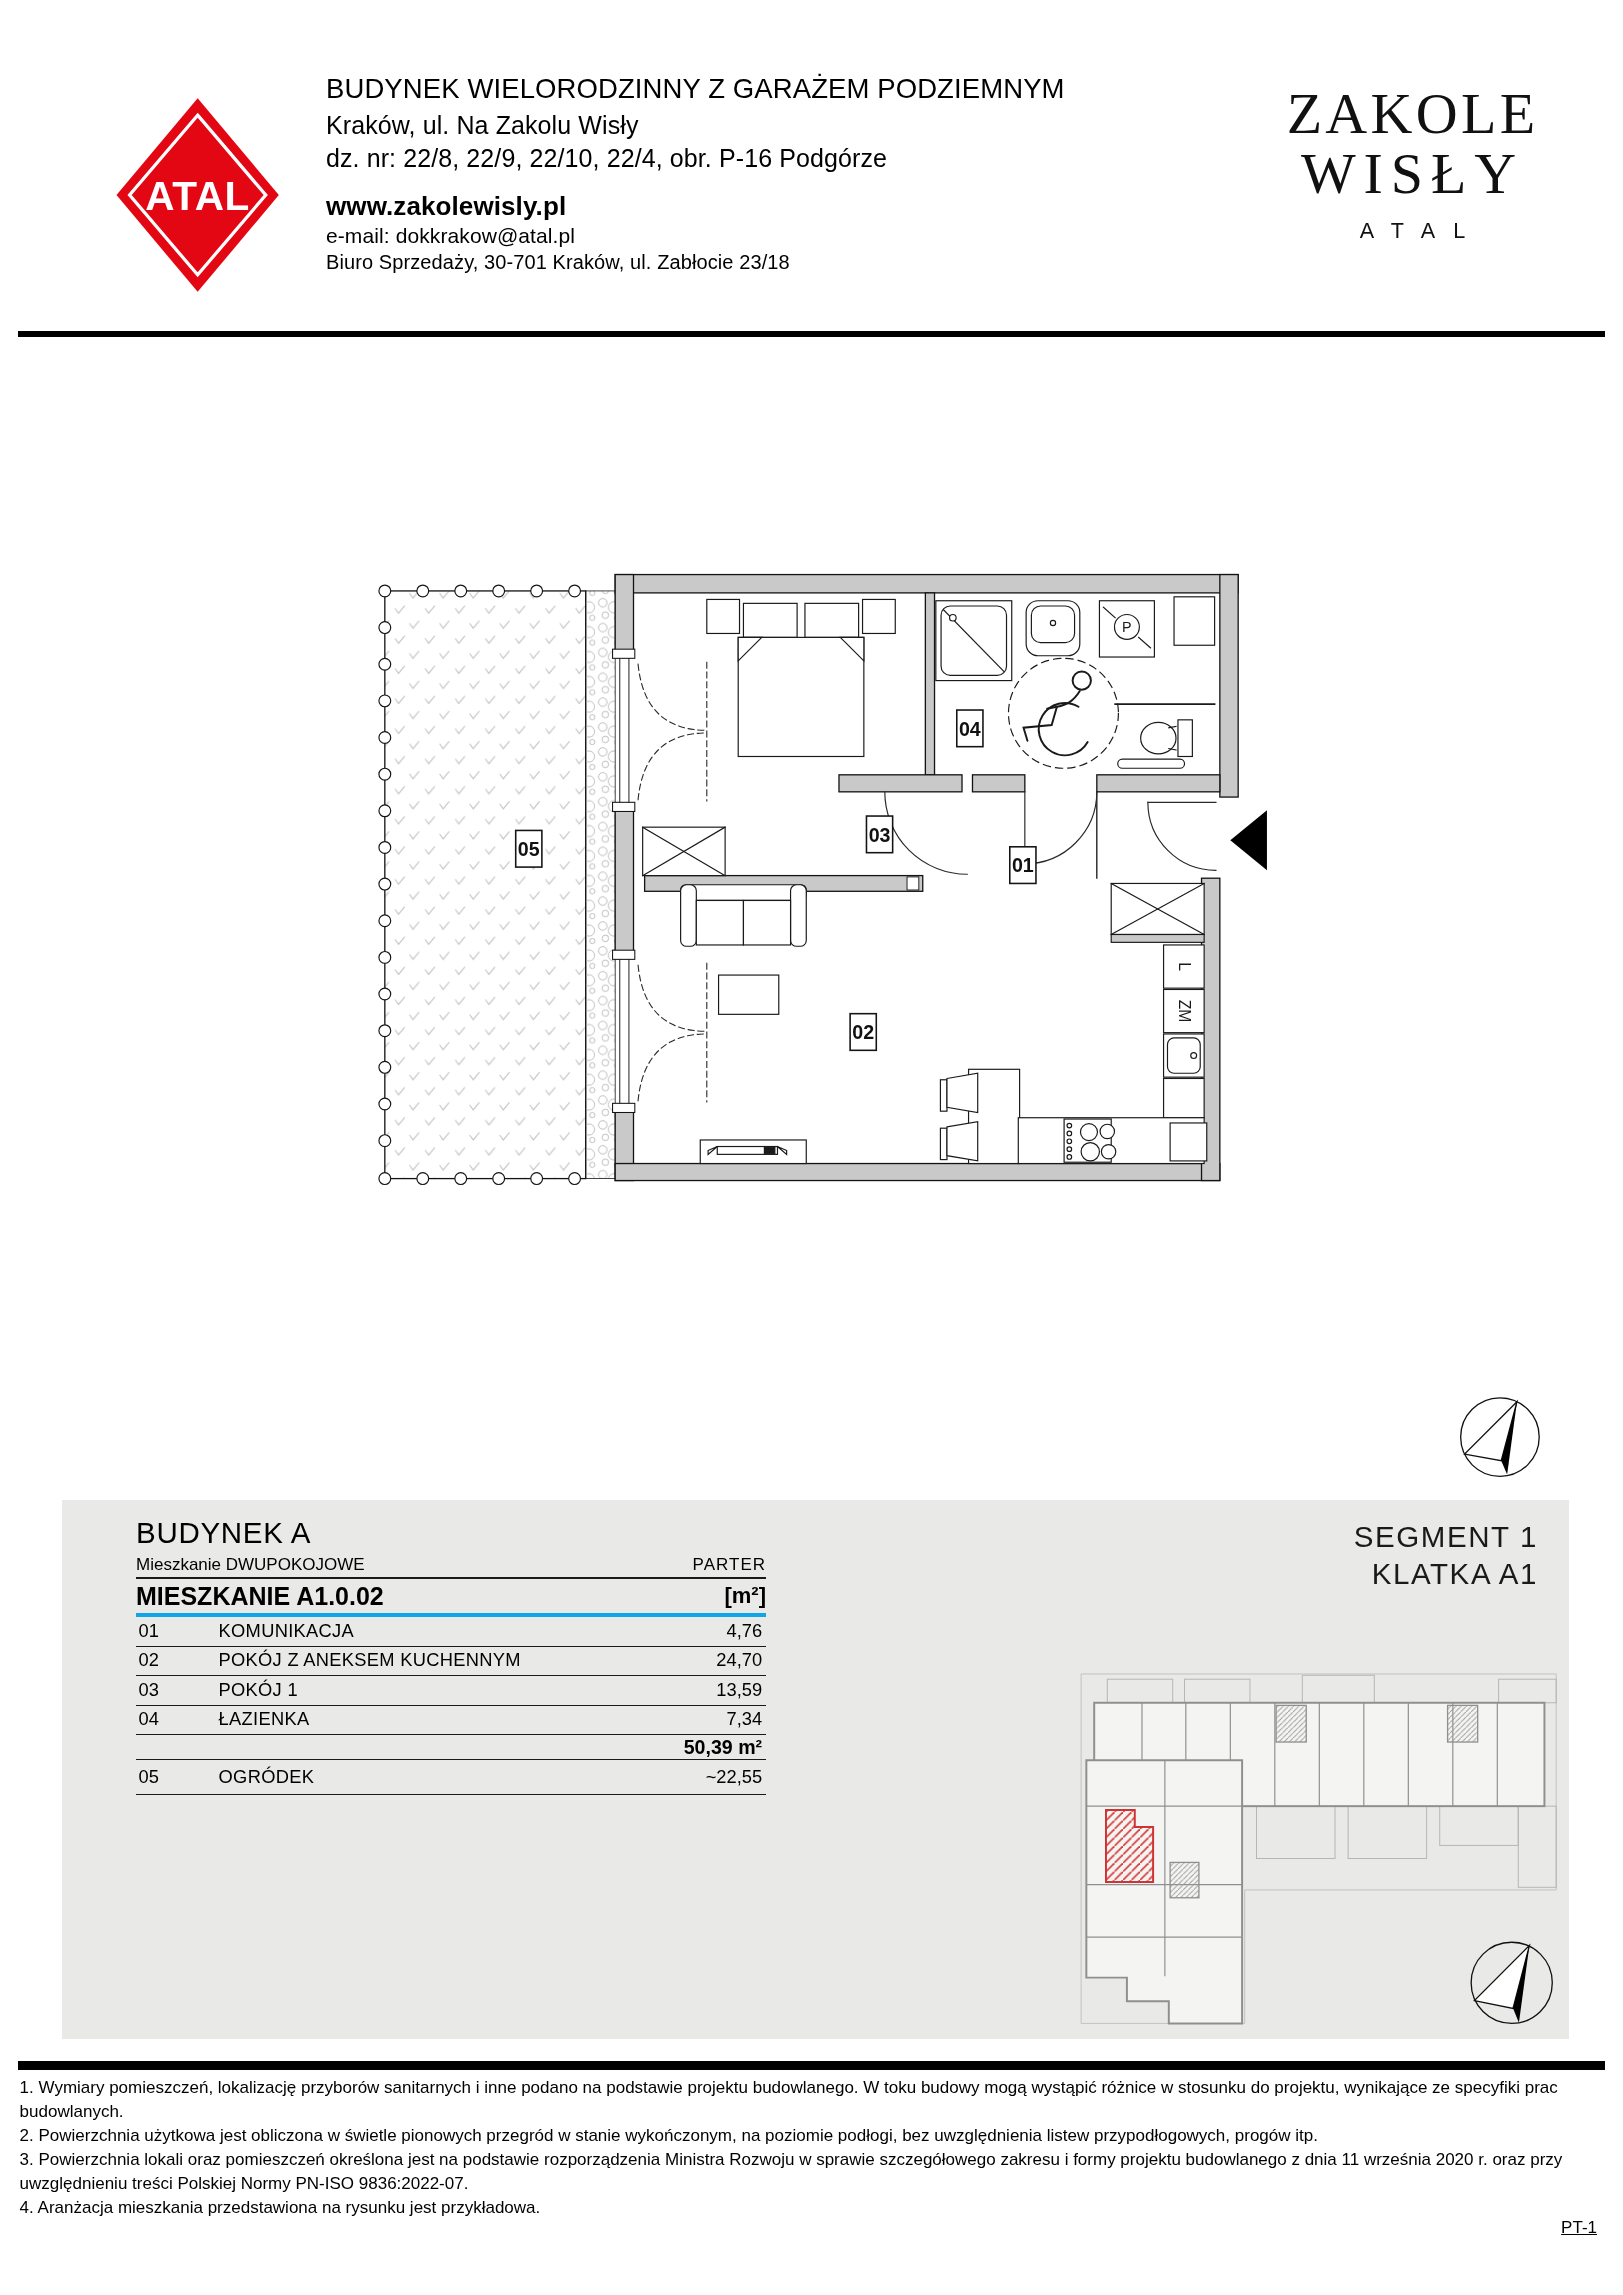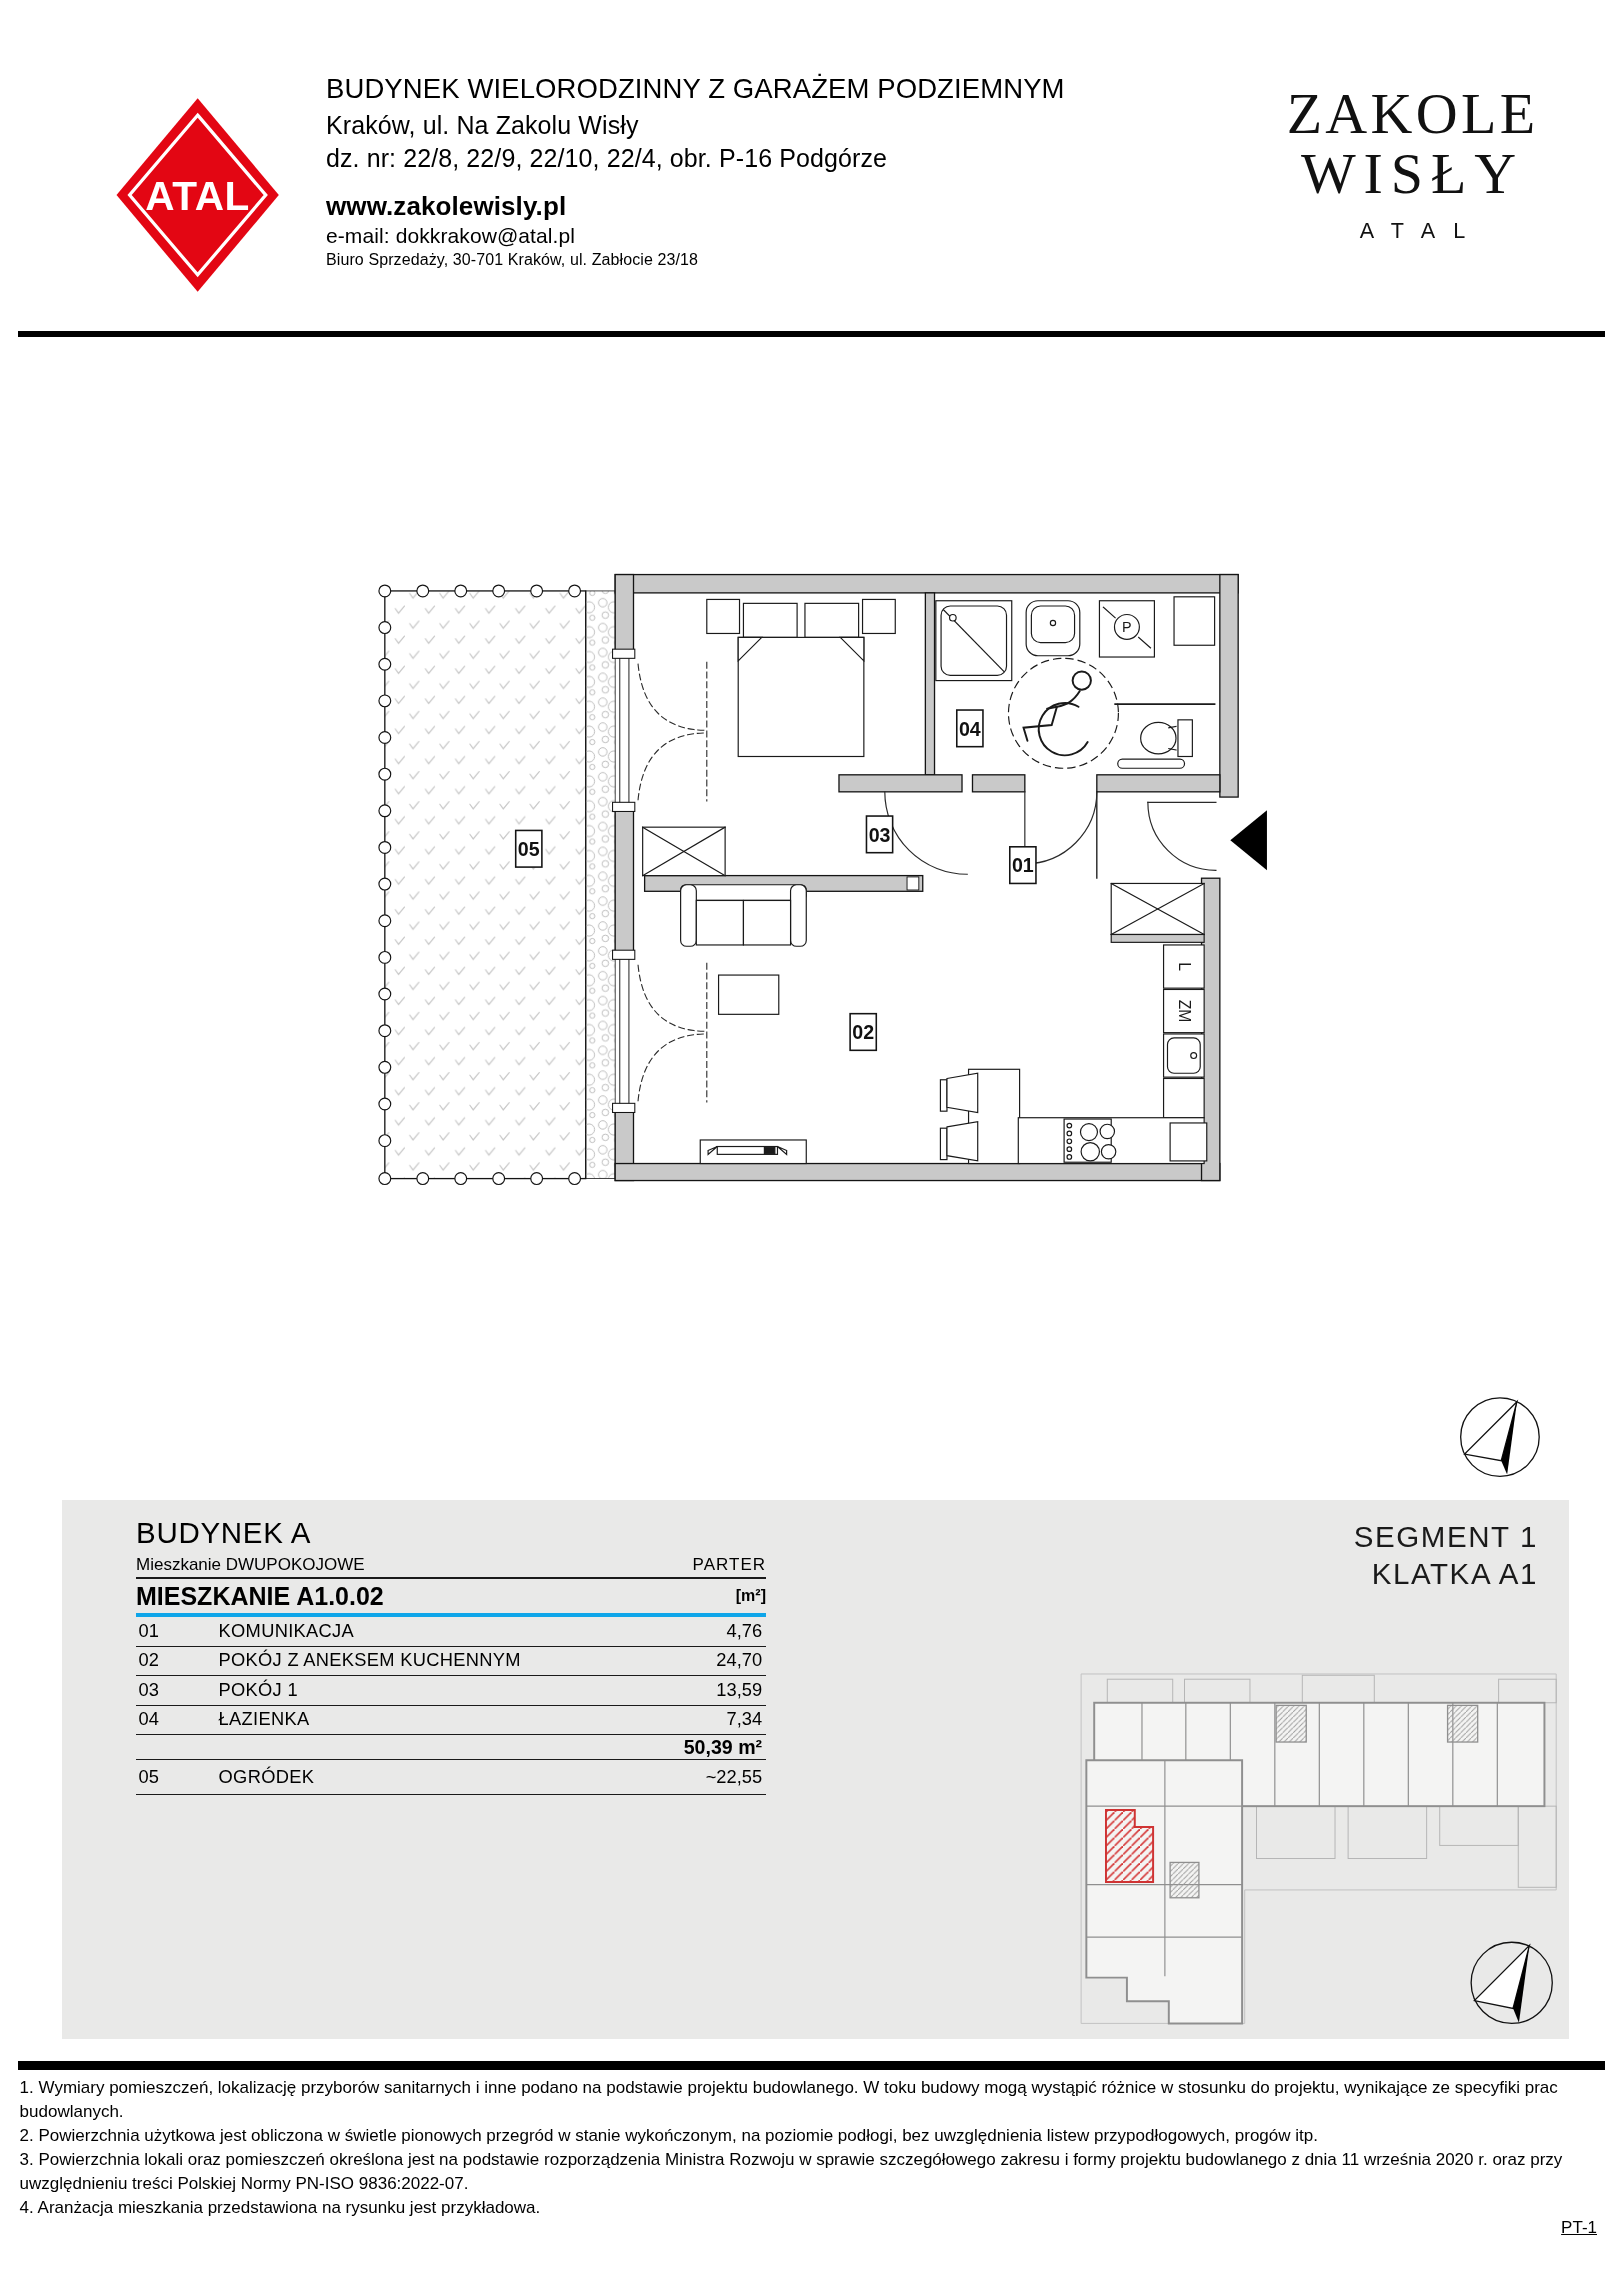--- a/index.html
+++ b/index.html
@@ -6,21 +6,21 @@
   #page{position:relative;width:1623px;height:2295px;background:#ffffff;overflow:hidden;
         font-family:"Liberation Sans", sans-serif;color:#000;}
   .abs{position:absolute;}
   
   .h-line{left:326px;white-space:nowrap;letter-spacing:0.1px;}
   .h-title{top:73px;font-size:27.5px;font-weight:400;}
   .h-addr1{top:111px;font-size:25px;}
   .h-addr2{top:144px;font-size:25px;}
   .h-www{top:191px;font-size:26px;font-weight:700;}
   .h-mail{top:224px;font-size:21px;}
-  .h-office{top:251px;font-size:16px;}
+  .h-office{top:251px;font-size:20px;}
   .brand{left:1275px;top:84px;width:275px;text-align:center;font-family:"Liberation Serif", serif;color:#111;}
   .brand-l1{font-size:58px;line-height:60px;letter-spacing:3.3px;}
   .brand-l2{font-size:58px;line-height:60px;letter-spacing:7.9px;}
   .brand-l3{font-family:"Liberation Sans", sans-serif;font-size:21.6px;margin-top:14.4px;
             letter-spacing:18.3px;padding-left:18.3px;font-weight:400;}
   .rule{background:#000;}
   
   #panel{left:62px;top:1500px;width:1507px;height:539px;background:#e9e9e8;}
   .tbl-budynek{left:136px;top:1516px;font-size:29.5px;letter-spacing:0.7px;}
   .tbl-row{left:136px;width:630px;display:flex;align-items:center;box-sizing:border-box;}
@@ -357,21 +357,21 @@
 
   <div class="abs tbl-budynek">BUDYNEK A</div>
 
   <div class="abs tbl-row tbl-typerow">
     <span>Mieszkanie DWUPOKOJOWE</span>
     <span style="letter-spacing:1px;">PARTER</span>
   </div>
 
   <div class="abs tbl-row tbl-aptrow">
     <span>MIESZKANIE A1.0.02</span>
-    <span style="font-size:16px;">[m²]</span>
+    <span style="font-size:22px;">[m²]</span>
   </div>
 
   <div class="abs tbl-row tbl-datarow" style="top:1617px;">
     <span class="tbl-no">01</span>
     <span class="tbl-name">KOMUNIKACJA</span>
     <span class="tbl-val">4,76</span>
   </div>
   <div class="abs tbl-row tbl-datarow" style="top:1646px;">
     <span class="tbl-no">02</span>
     <span class="tbl-name">POKÓJ Z ANEKSEM KUCHENNYM</span>

